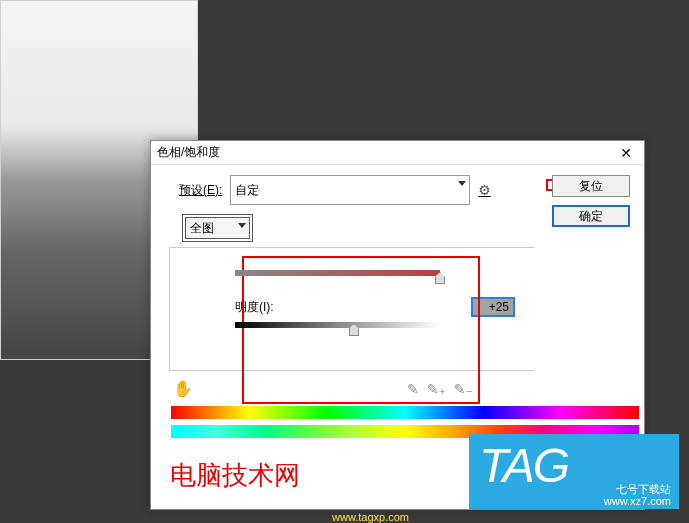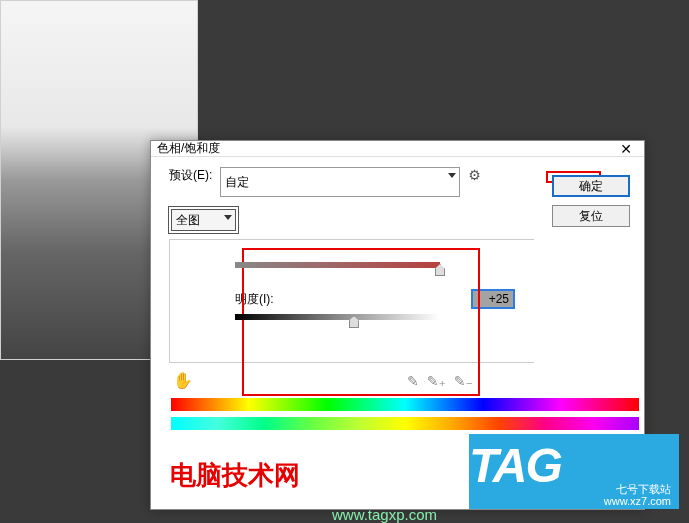--- a/index.html
+++ b/index.html
@@ -25,21 +25,21 @@
   position: absolute;
   left: 150px;
   top: 140px;
   width: 495px;
   height: 370px;
   background: #fff;
   border: 1px solid #888;
   box-shadow: 0 0 10px rgba(0,0,0,0.3);
 }
 .title-bar {
-  height: 16px;
+  height: 24px;
   display: flex;
   align-items: center;
   justify-content: space-between;
   padding: 0 6px;
   border-bottom: 1px solid #e0e0e0;
 }
 .title-text { font-size: 12px; }
 .close-btn {
   width: 24px;
   height: 20px;
@@ -48,22 +48,24 @@
   justify-content: center;
   cursor: pointer;
   font-size: 14px;
 }
 .content {
   padding: 10px;
   position: relative;
 }
 .preset-row {
   display: flex;
+  align-items: center;
   margin-bottom: 12px;
-  margin-left: 8px;
+  margin-left: 18px;
+  text-decoration: underline;
 }
 .preset-row label { margin-right: 8px; }
 .preset-select {
   width: 240px;
   height: 30px;
   border: 1px solid #999;
   background: #fff;
   appearance: none;
   padding: 0 4px;
   font-size: 12px;
@@ -78,21 +80,21 @@
   border-right: 4px solid transparent;
   border-top: 5px solid #333;
   pointer-events: none;
 }
 .gear-icon {
   margin-left: 8px;
   color: #555;
   font-size: 14px;
 }
 .channel-select-wrap {
-  margin-left: 10px;
+  margin-left: 24px;
   margin-bottom: 8px;
 }
 .channel-select {
   width: 65px;
   height: 22px;
   border: 1px solid #555;
   box-shadow: 0 0 0 2px #fff, 0 0 0 3px #555;
   background: #f5f5f5;
   appearance: none;
   padding: 0 4px;
@@ -229,63 +231,64 @@
 }
 .full-hue2 {
   height: 13px;
   background: linear-gradient(to right, #0ff, #4fd, #0f8, #6f4, #bf3, #ff0, #fa0, #f40, #f08, #f0e, #a0f);
 }
 .watermark1 {
   position: absolute;
   bottom: 30px;
   left: 170px;
   font-size: 26px;
-  font-weight: bold;
+  font-weight: normal;
   color: #e80000;
   text-shadow: 1px 1px 0 #fff;
   z-index: 10;
 }
 .tag-box {
   position: absolute;
   bottom: 14px;
   right: 10px;
   width: 210px;
   height: 75px;
   background: #2baae2;
   z-index: 9;
   padding: 4px 0 0 0;
 }
 .tag-text {
   color: #fff;
   font-size: 48px;
-  font-weight: bold;
+  font-weight: normal;
   font-style: italic;
   font-family: Arial, sans-serif;
   letter-spacing: -2px;
+  padding-left: 10px;
 }
 .tag-sub {
   position: absolute;
   right: 8px;
   bottom: 2px;
   color: #fff;
   font-size: 11px;
 }
 .tag-sub2 {
   position: absolute;
   right: 8px;
   top: 48px;
   color: #fff;
   font-size: 11px;
 }
 .tag-url {
   position: absolute;
   bottom: 0;
   left: 332px;
-  color: #86efac;
-  font-size: 15px;
+  color: #fde047;
+  font-size: 11px;
   z-index: 11;
 }
 </style>
 </head>
 <body>
 
 <div class="image-area"></div>
 
 <div class="dialog">
   <div class="title-bar">
@@ -348,22 +351,22 @@
       </div>
     </div>
 
     <div class="color-bars">
       <div class="full-hue"></div>
       <div class="full-hue2"></div>
     </div>
   </div>
 
   <div class="buttons">
+    <button class="btn">复位</button>
     <button class="btn primary">确定</button>
-    <button class="btn">复位</button>
   </div>
 
 </div>
 
 <div class="watermark1">电脑技术网</div>
 <div class="tag-box">
   <div class="tag-text">TAG</div>
   <div class="tag-sub2">七号下载站</div>
   <div class="tag-sub">www.xz7.com</div>
 </div>

